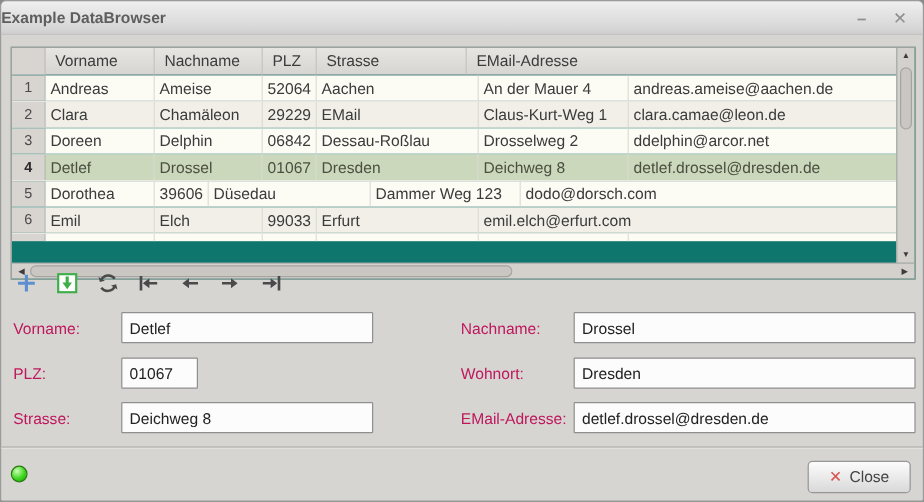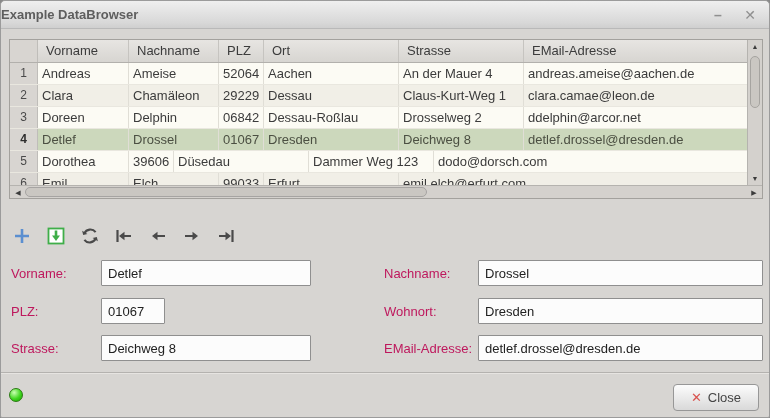--- a/index.html
+++ b/index.html
@@ -17,21 +17,21 @@
   }
   .title {
     position:absolute; left:0; right:0; top:6px; text-align:left;
     font-weight:bold; color:#5e5e5e; font-size:13px;
   }
   .win-controls { position:absolute; right:10px; top:4px; display:flex; gap:14px; }
   .win-btn { color:#8f8f8f; font-weight:bold; font-size:14px; width:18px; height:20px;
     text-align:center; line-height:20px; cursor:default; }
   
   .table-frame {
-    position:absolute; left:8px; top:38px; width:754px; height:160px;
+    position:absolute; left:8px; top:38px; width:754px; height:194px;
     background:#0f766e; border:1px solid #a3a19d;
   }
   .table-main { position:absolute; left:0; top:0; right:15px; bottom:13px; overflow:hidden; }
   .thead { display:flex; height:23px;
     background:linear-gradient(#e7e5e2,#d7d5d1);
     border-bottom:1px solid #b2b0ac; }
   .th { padding-left:8px; line-height:22px; color:#3c3c3c;
     border-right:1px solid #c6c4c0; overflow:hidden; white-space:nowrap; }
   .tr { display:flex; height:22px; border-bottom:1px solid #e9e7df; }
   .tr.odd  .td { background:#fcfbf4; }
@@ -95,40 +95,39 @@
     </div>
   </div>
 
   <div class="table-frame">
     <div class="table-main">
       <div class="thead">
         <div class="th rownum"></div>
         <div class="th c0">Vorname</div>
         <div class="th c1">Nachname</div>
         <div class="th c2">PLZ</div>
-        <div class="th c3">Ort</div>
         <div class="th c4">Strasse</div>
         <div class="th c5">EMail-Adresse</div>
       </div>
 
       <div class="tr odd">
         <div class="td rownum">1</div>
         <div class="td c0">Andreas</div>
         <div class="td c1">Ameise</div>
         <div class="td c2">52064</div>
         <div class="td c3">Aachen</div>
         <div class="td c4">An der Mauer 4</div>
         <div class="td c5">andreas.ameise@aachen.de</div>
       </div>
       <div class="tr even">
         <div class="td rownum">2</div>
         <div class="td c0">Clara</div>
         <div class="td c1">Chamäleon</div>
         <div class="td c2">29229</div>
-        <div class="td c3">Dessau</div>
+        <div class="td c3">EMail</div>
         <div class="td c4">Claus-Kurt-Weg 1</div>
         <div class="td c5">clara.camae@leon.de</div>
       </div>
       <div class="tr odd">
         <div class="td rownum">3</div>
         <div class="td c0">Doreen</div>
         <div class="td c1">Delphin</div>
         <div class="td c2">06842</div>
         <div class="td c3">Dessau-Roßlau</div>
         <div class="td c4">Drosselweg 2</div>

